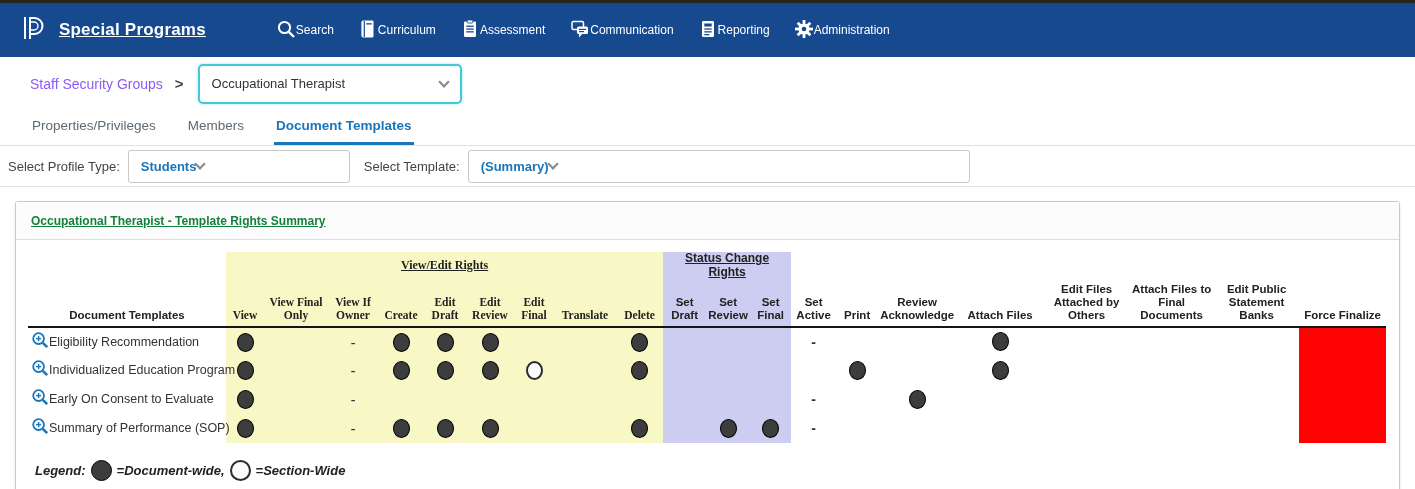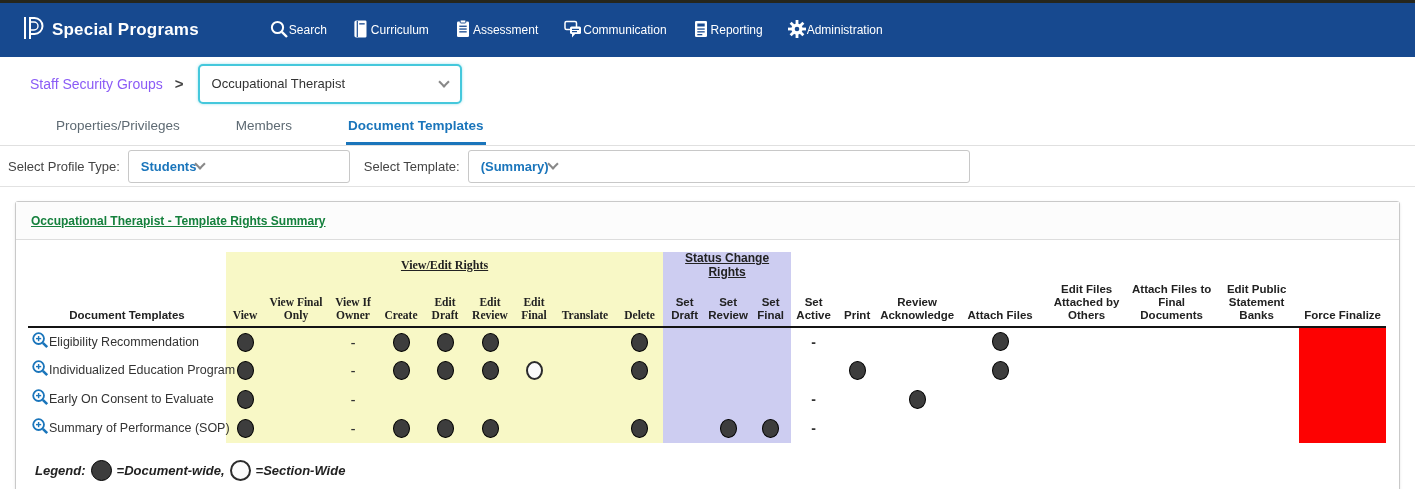--- a/index.html
+++ b/index.html
@@ -4,41 +4,41 @@
 <style>
   * { box-sizing: border-box; margin: 0; padding: 0; }
   body {
     width: 1415px; height: 489px; margin: 0; overflow: hidden;
     background: #fff; font-family: "Liberation Sans", sans-serif; color: #333;
   }
   .top-strip { height: 3px; background: #26261c; }
 
   
   .nav { height: 54px; background: #17498f; display: flex; align-items: center; padding: 0 20px; }
-  .brand { display: flex; align-items: center; gap: 2px; color: #fff; }
+  .brand { display: flex; align-items: center; gap: 9px; color: #fff; text-decoration: underline; }
   .brand-title { font-size: 17px; font-weight: bold; letter-spacing: .2px; }
   .nav-items { display: flex; margin-left: 58px; }
   .nav-item { display: flex; flex-direction: row; align-items: center; justify-content: center;
               color: #fff; font-size: 12px; padding: 4px 12px; cursor: pointer; min-width: 62px; }
   .nav-item .ni-icon { height: 21px; display: flex; align-items: flex-end; margin-bottom: 3px; }
 
   
   .crumb-row { height: 53px; display: flex; align-items: center; padding-left: 30px; }
   .crumb-root { font-size: 14px; color: #8b5cf6; }
   .crumb-sep { font-size: 15px; font-weight: bold; color: #444; margin: 0 14px 0 12px; }
   .group-select { width: 264px; height: 40px; border: 2px solid #45c8dc; border-radius: 5px;
       box-shadow: 0 0 3px rgba(77,200,220,.55); display: flex; align-items: center;
       justify-content: space-between; padding: 0 12px; font-size: 13px; color: #333; background: #fff; cursor: pointer; }
 
   .chev { width: 8px; height: 8px; border-right: 2px solid #888; border-bottom: 2px solid #888;
           transform: rotate(45deg); margin-top: -4px; flex: 0 0 auto; }
 
   
   .tabs { display: flex; gap: 28px; padding-left: 30px; border-bottom: 1px solid #e0e0e0; }
-  .tab { font-size: 13.5px; color: #5e6a73; padding: 8px 2px 9px; cursor: pointer; border-bottom: 3px solid transparent; margin-left: 24px; }
+  .tab { font-size: 13.5px; color: #5e6a73; padding: 8px 2px 9px; cursor: pointer; border-bottom: 3px solid transparent; }
   .tab.active { color: #1a75bb; font-weight: bold; border-bottom-color: #1a75bb; }
 
   
   .filter-bar { height: 41px; display: flex; align-items: center; padding-left: 8px;
                 border-bottom: 1px solid #e2e2e2; }
   .f-label { font-size: 13px; color: #444; margin-right: 8px; white-space: nowrap; }
   .select { border: 1px solid #c8c8c8; border-radius: 3px; height: 33px; background: #fff;
             display: flex; align-items: center; justify-content: flex-start; padding: 0 12px; cursor: pointer; }
   .select .val { color: #1a75bb; font-weight: bold; font-size: 13px; }
   .sel-profile { width: 222px; margin-right: 14px; }

